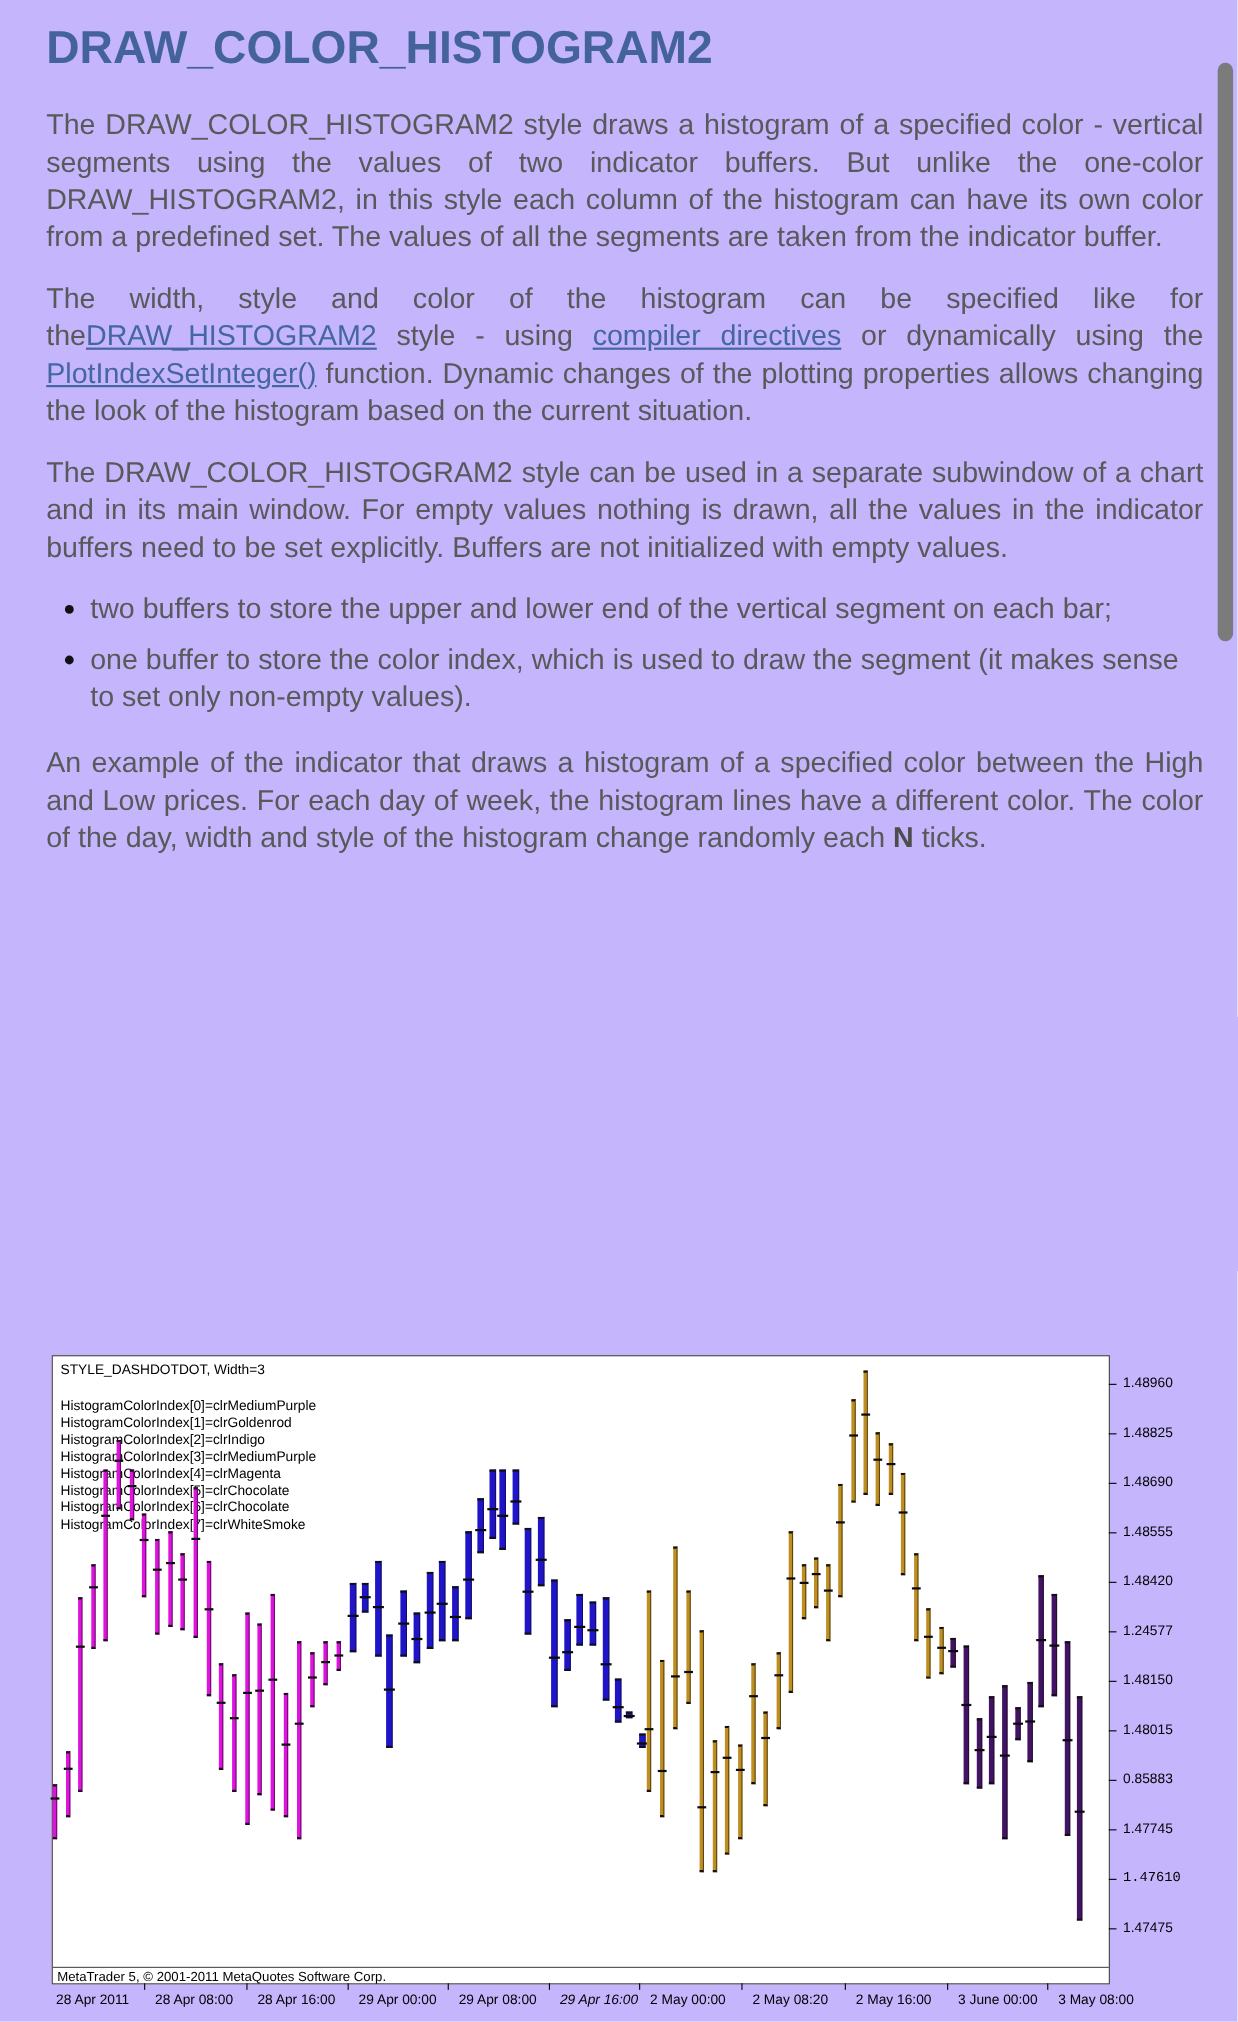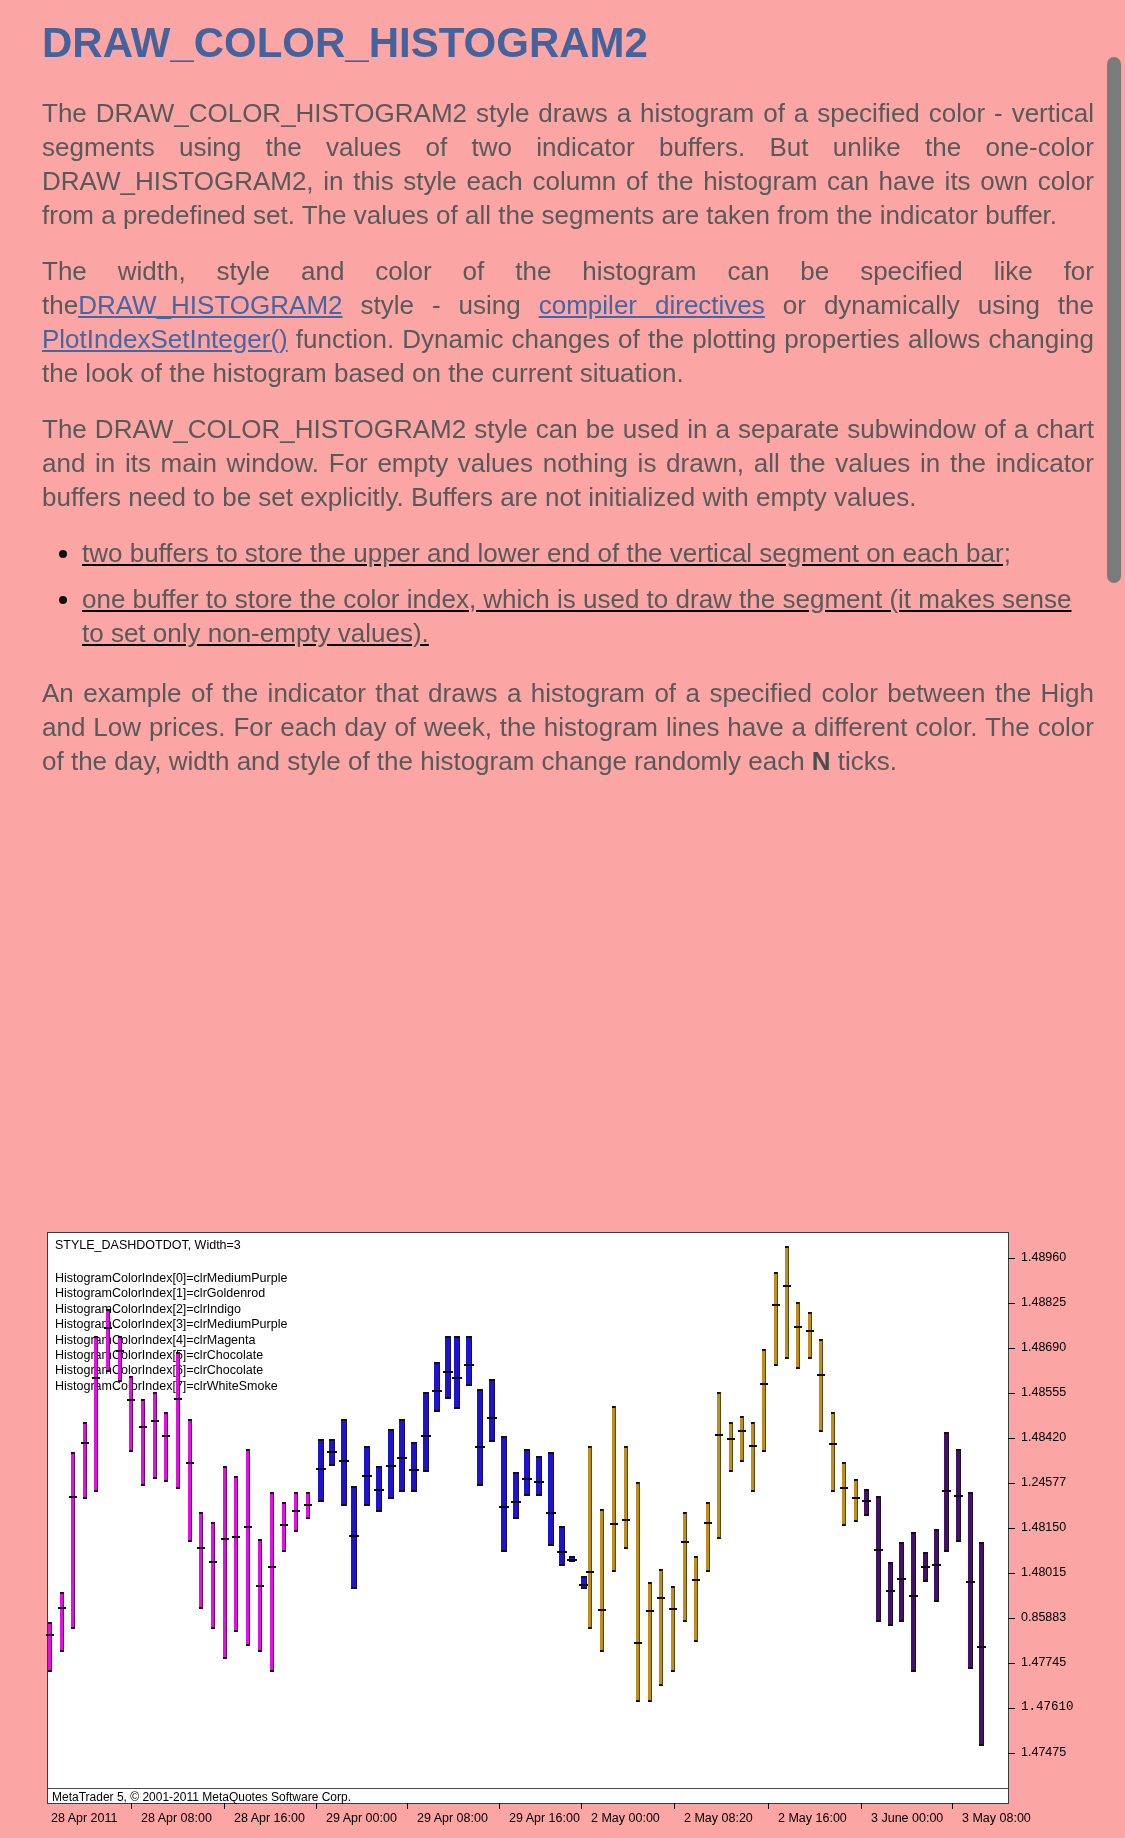--- a/index.html
+++ b/index.html
@@ -1,23 +1,23 @@
 <!DOCTYPE html>
 <html><head>
 <meta charset="utf-8">
 <style>
   html,body{margin:0;padding:0;background:#ffffff;}
-  .page{position:relative;width:1125px;height:1838px;background:#fca5a5;overflow:hidden;
+  .page{position:relative;width:1125px;height:1838px;background:#c4b5fd;overflow:hidden;
         font-family:"Liberation Sans",sans-serif;}
   .content{position:absolute;left:42px;top:0;width:1052px;}
   h1.title{font-size:42px;line-height:46px;font-weight:bold;color:#44639c;margin:20px 0 30px 0;}
   p.body{font-size:26px;line-height:34px;color:#595959;text-align:justify;margin:0 0 22px 0;}
   p.body b{color:#4d4d4d;}
   a.doclink{color:#4566a2;text-decoration:underline;cursor:pointer;}
-  ul.blist{margin:8px 0 26px 0;padding-left:40px;text-decoration:underline;}
+  ul.blist{margin:8px 0 26px 0;padding-left:40px;}
   ul.blist li{font-size:26px;line-height:34px;color:#595959;text-align:left;margin-bottom:12px;}
   ul.blist li::marker{color:#111;}
   
   .chart{position:absolute;left:47px;top:1232px;width:1070px;height:600px;color:#000;}
   .plot{position:absolute;left:0;top:0;width:960px;height:570px;border:1px solid #3c3c3c;
         box-sizing:content-box;background:#fff;}
   .legend-style{position:absolute;left:7px;top:5px;font-size:12.5px;color:#000;white-space:nowrap;}
   .legend-line{position:absolute;left:7px;font-size:12.5px;color:#000;white-space:nowrap;}
   .bar{position:absolute;box-sizing:border-box;border-top:2px solid #101010;border-bottom:2px solid #101010;
        border-right:1px solid rgba(10,10,10,0.55);}
@@ -339,21 +339,21 @@
         <div class="xlabel" style="left: 4px;">28 Apr 2011</div>
         <div class="xdash" style="left: 84px;"></div>
         <div class="xlabel" style="left: 94px;">28 Apr 08:00</div>
         <div class="xdash" style="left: 177px;"></div>
         <div class="xlabel" style="left: 187px;">28 Apr 16:00</div>
         <div class="xdash" style="left: 269px;"></div>
         <div class="xlabel" style="left: 279px;">29 Apr 00:00</div>
         <div class="xdash" style="left: 360px;"></div>
         <div class="xlabel" style="left: 370px;">29 Apr 08:00</div>
         <div class="xdash" style="left: 452px;"></div>
-        <div class="xlabel" style="left: 462px;">29 Apr 16:00</div>
+        <div class="xlabel" style="left: 462px; font-style: italic;">29 Apr 16:00</div>
         <div class="xdash" style="left: 534px;"></div>
         <div class="xlabel" style="left: 544px;">2 May 00:00</div>
         <div class="xdash" style="left: 627px;"></div>
         <div class="xlabel" style="left: 637px;">2 May 08:20</div>
         <div class="xdash" style="left: 721px;"></div>
         <div class="xlabel" style="left: 731px;">2 May 16:00</div>
         <div class="xdash" style="left: 814px;"></div>
         <div class="xlabel" style="left: 824px;">3 June 00:00</div>
         <div class="xdash" style="left: 905px;"></div>
         <div class="xlabel" style="left: 915px;">3 May 08:00</div>

